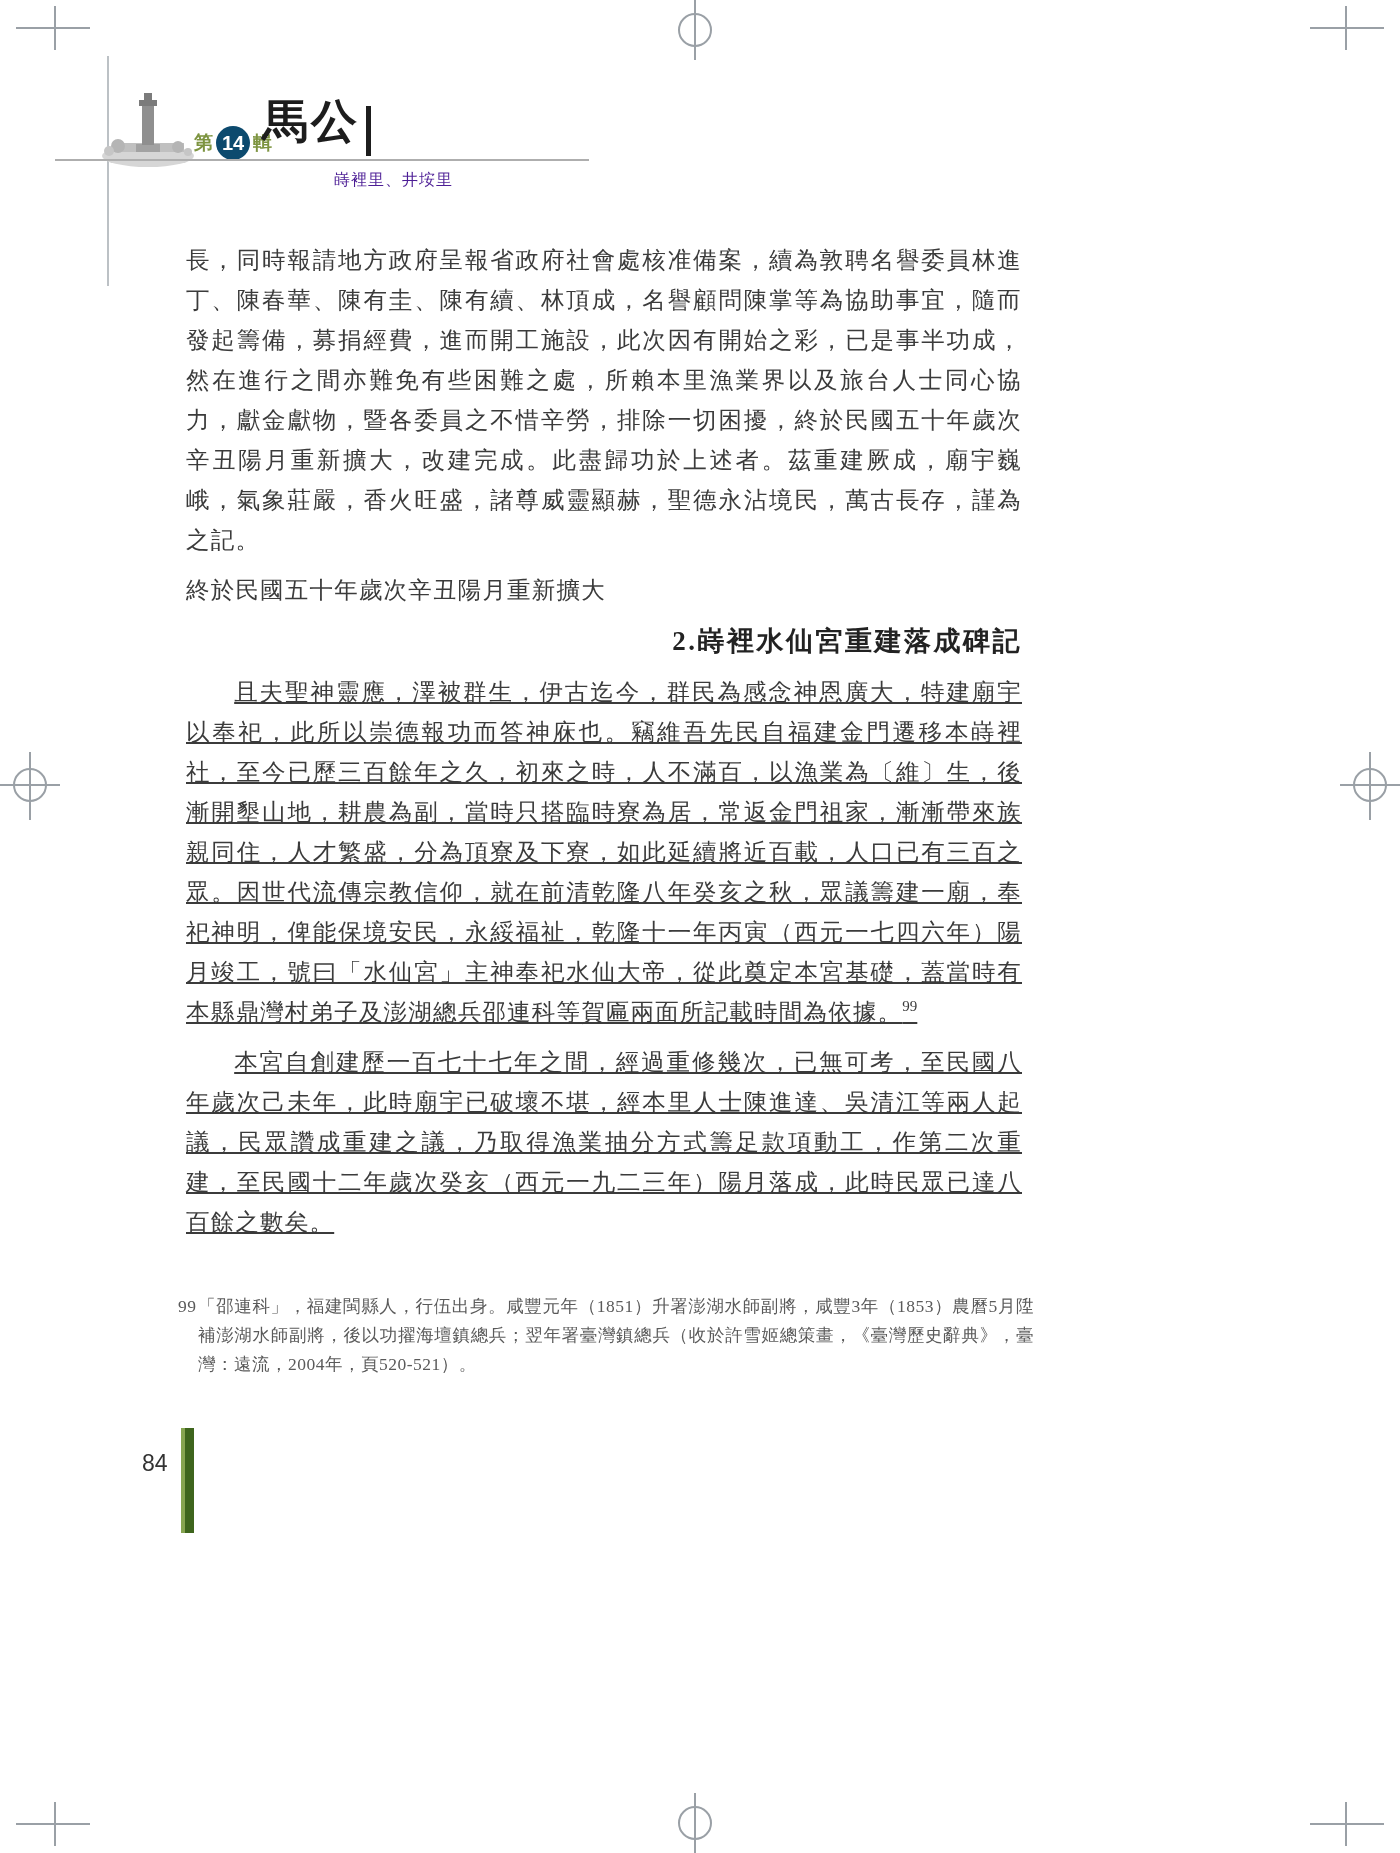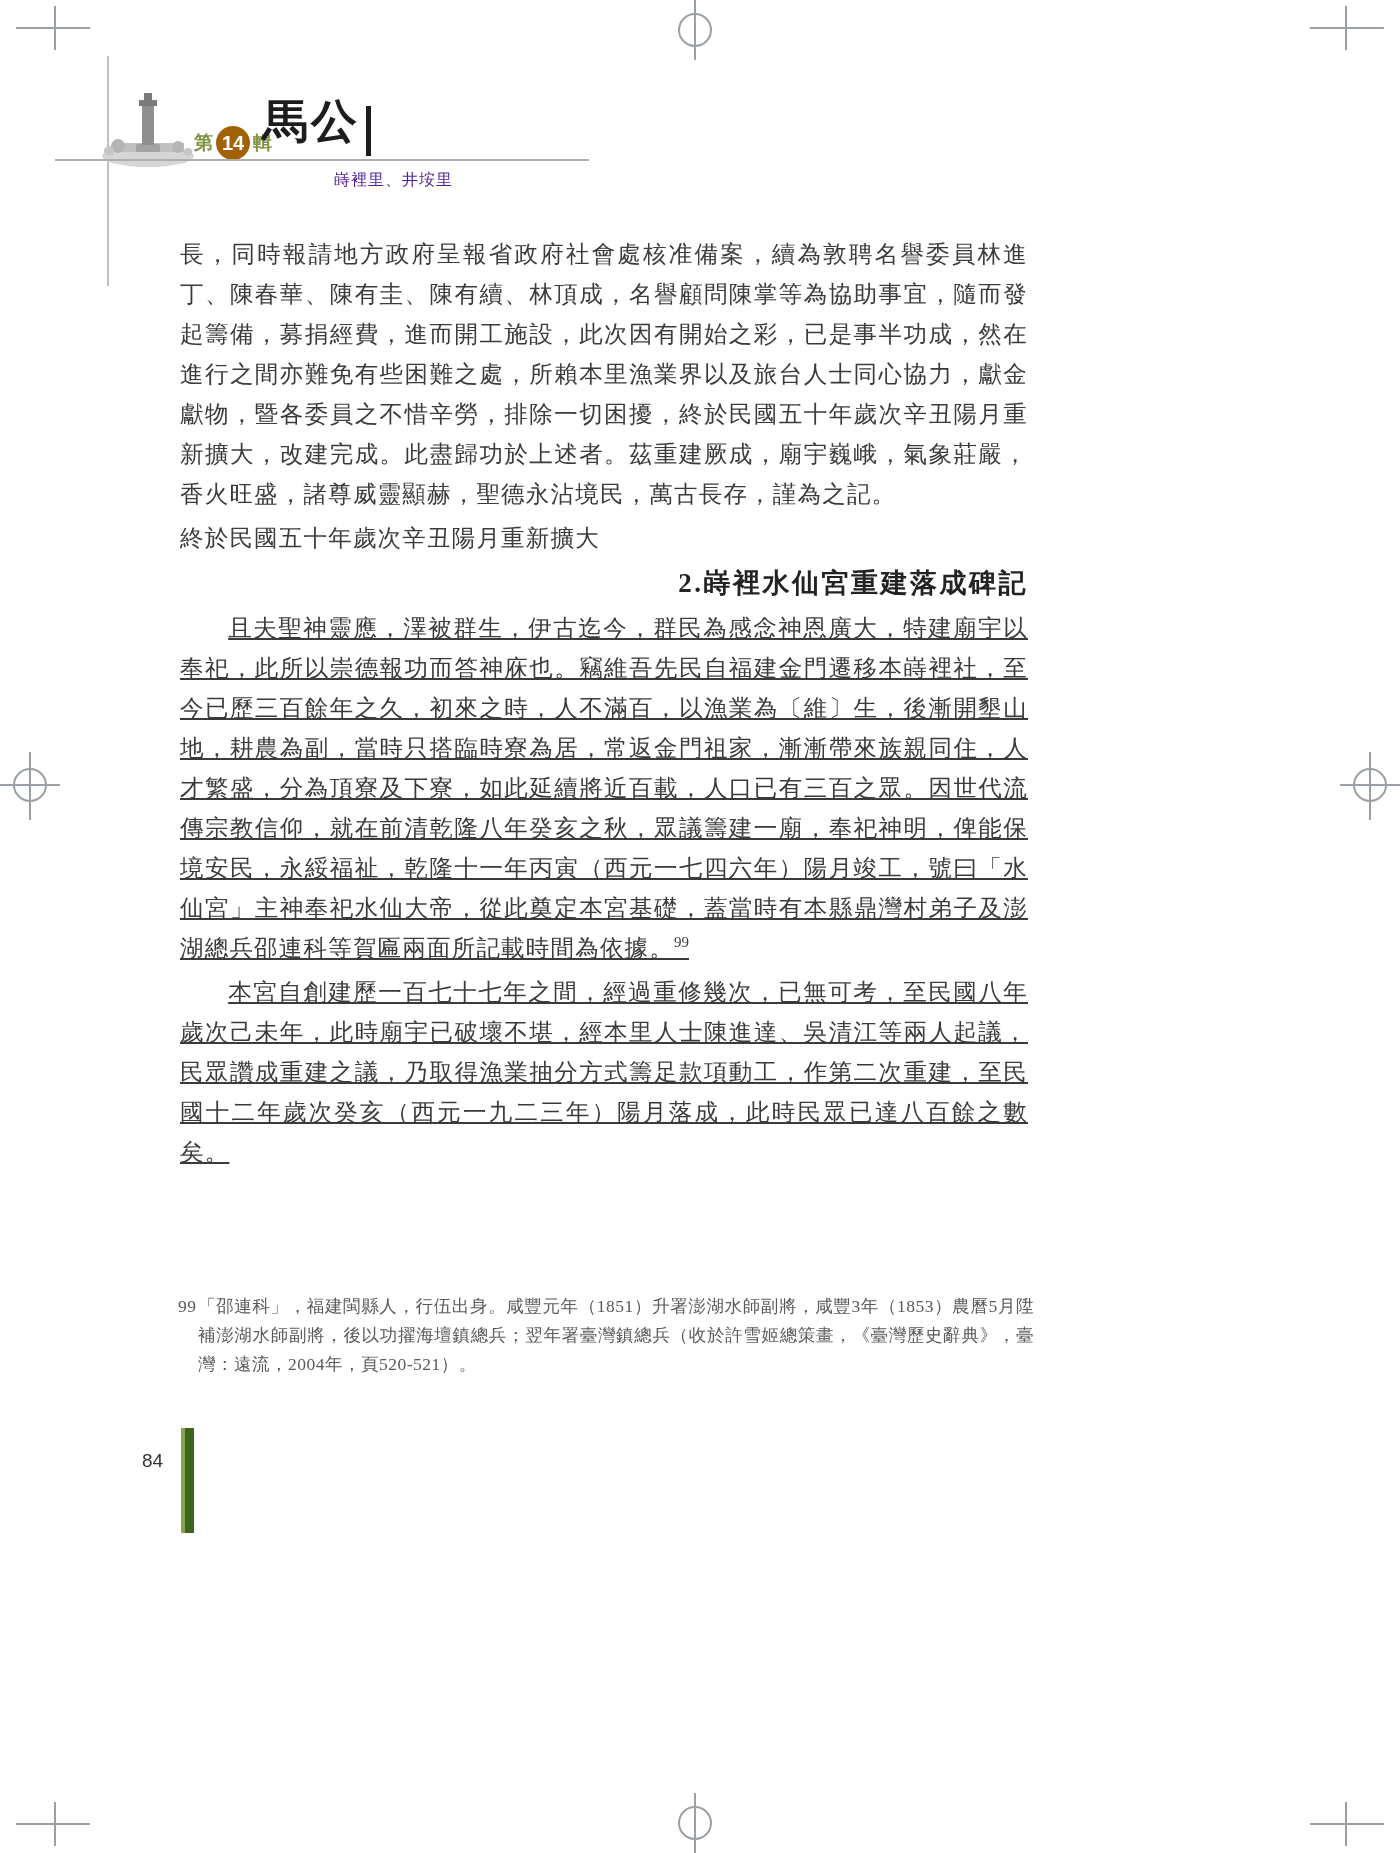--- a/index.html
+++ b/index.html
@@ -12,48 +12,48 @@
   .mark-v{width:2px;}
   .mark-faint{background:#bcc1c5;}
   .reg-target{position:absolute;width:34px;height:34px;border:2px solid #9aa0a6;
               border-radius:50%;box-sizing:border-box;}
 
   
   .illus{position:absolute;left:98px;top:90px;}
   .badge{position:absolute;left:194px;top:126px;display:flex;align-items:center;
          font-family:"Liberation Sans","DejaVu Sans",sans-serif;}
   .badge-pre,.badge-suf{color:#7d9440;font-size:19px;font-weight:bold;letter-spacing:0;}
-  .badge-num{width:34px;height:34px;border-radius:50%;background:#a16207;color:#ffffff;
+  .badge-num{width:34px;height:34px;border-radius:50%;background:#0c4a6e;color:#ffffff;
              font-size:20px;font-weight:bold;display:flex;align-items:center;justify-content:center;
              margin:0 3px;}
   .brush-title{position:absolute;left:262px;top:94px;font-size:46px;font-weight:bold;color:#1d1d1d;
                letter-spacing:3px;line-height:1.2;}
   .title-bar{position:absolute;left:366px;top:106px;width:5px;height:50px;background:#1d1d1d;}
   .subtitle{position:absolute;left:334px;top:170px;font-size:16px;color:#4c1d95;letter-spacing:1px;}
   .header-rule{position:absolute;left:55px;top:159px;width:534px;height:2px;background:#aeaeae;}
 
   
   .main{position:absolute;left:176px;top:230px;width:856px;font-size:23.5px;line-height:40px;
         letter-spacing:1.2px;text-align:justify;color:#3b3b3b;}
-  .main p{margin:4px;}
+  .main p{margin:10px;}
   .p-indent{text-indent:2.05em;text-decoration:underline;}
   .date-line{margin-top:16px;}
   .section-heading{margin:20px 0 12px 0;font-size:27px;font-weight:bold;color:#222222;
                    letter-spacing:2.5px;line-height:42px;text-align:right;}
   .p-gap{margin-top:18px;}
   .fn-ref{font-size:15px;letter-spacing:0;vertical-align:super;line-height:0;}
 
   
   .footnote{position:absolute;left:176px;top:1292px;width:858px;font-size:17.5px;line-height:29px;
             color:#5a5a5a;text-align:justify;letter-spacing:0.5px;}
   .fn-num{position:absolute;left:2px;top:0;}
   .fn-text{display:block;margin-left:22px;}
 
   
-  .page-number{position:absolute;left:142px;top:1450px;font-size:19px;color:#333333;
+  .page-number{position:absolute;left:142px;top:1450px;font-size:23px;color:#333333;
                font-family:"Liberation Sans","DejaVu Sans",sans-serif;}
   .green-bar{position:absolute;left:181px;top:1428px;width:13px;height:105px;
              background:linear-gradient(to right,#86a450 0%,#86a450 32%,#3e651d 32%,#3e651d 100%);}
 </style>
 </head>
 <body>
 
 <div class="sheet">
 
   <div class="mark mark-h" style="left:16px;top:27px;width:74px;"></div>

